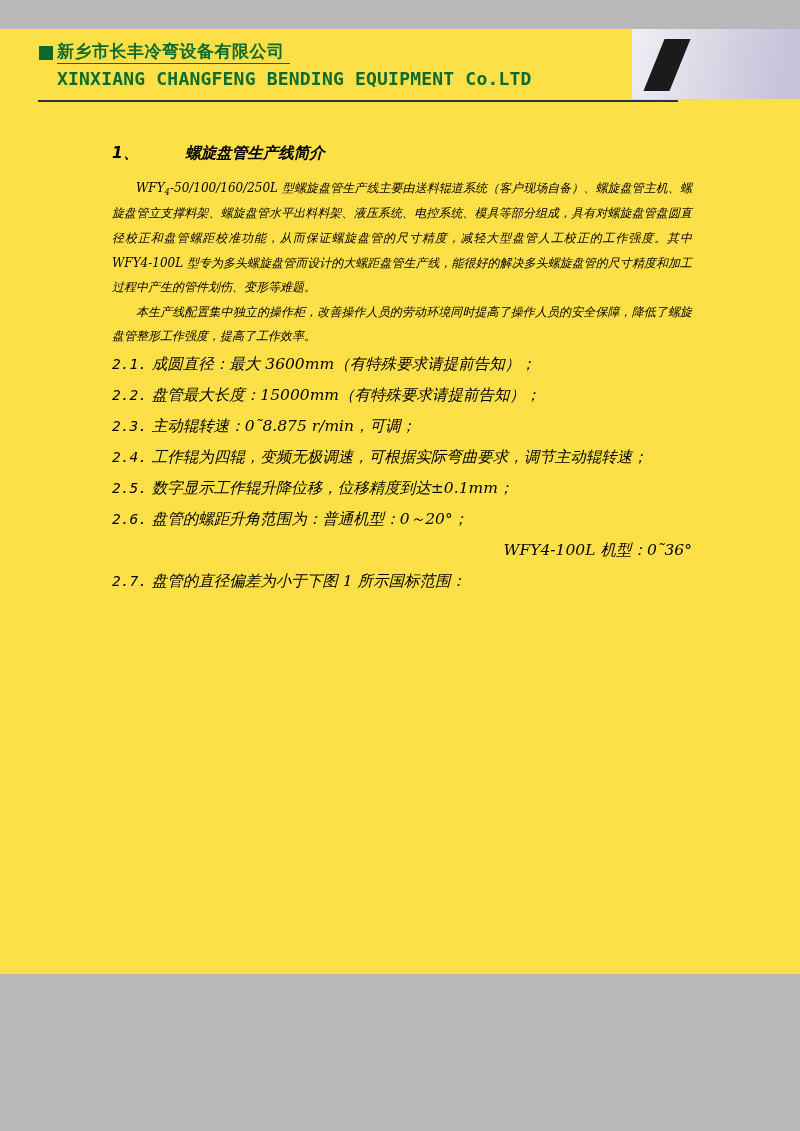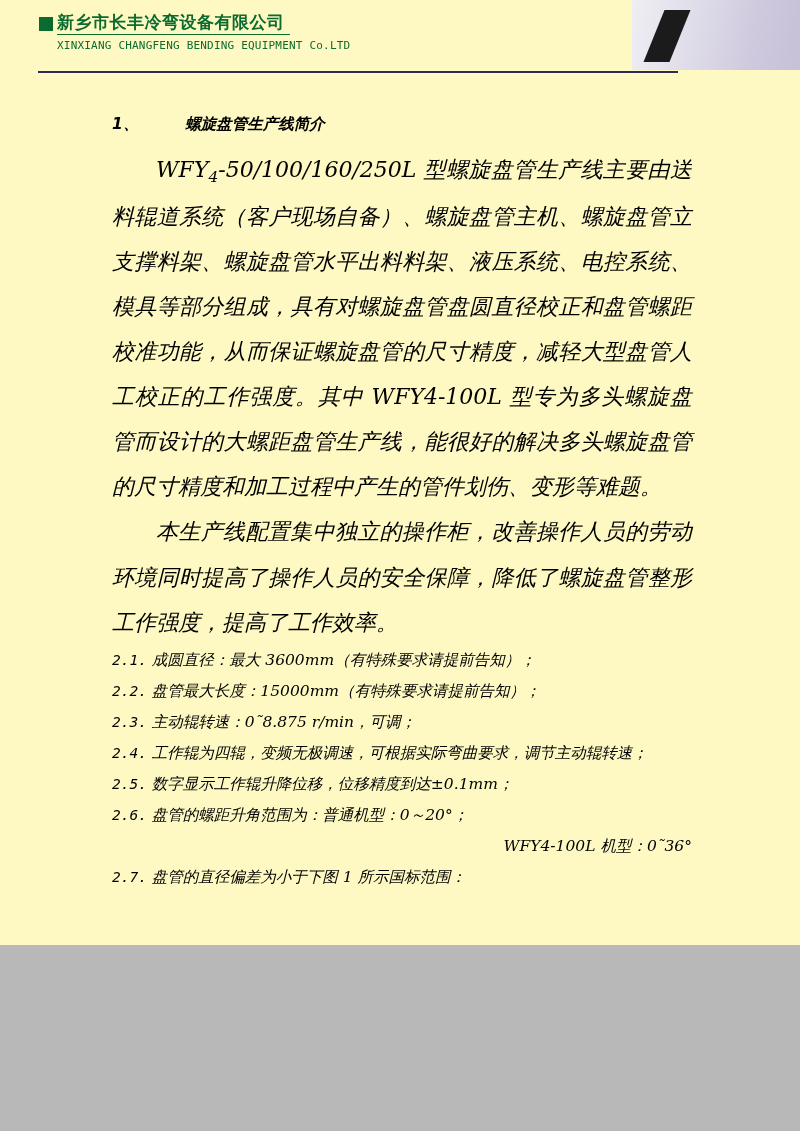--- a/index.html
+++ b/index.html
@@ -4,24 +4,25 @@
 <style>
   html, body {
     margin: 0;
     padding: 0;
     background: #b8b8b8;
   }
   .page {
     position: relative;
     width: 800px;
     height: 945px;
-    background: #fef9c3;
+    background: #fde047;
     overflow: hidden;
     font-family: "Liberation Serif", serif;
     color: #000;
+    margin-top: 29px;
   }
 
   
   .header {
     position: absolute;
     left: 0;
     top: 0;
     width: 800px;
     height: 76px;
   }
@@ -75,22 +76,22 @@
     top: 34px;
     width: 233px;
     height: 1px;
     background: #0b6b2f;
   }
   .company-en {
     position: absolute;
     left: 57px;
     top: 39px;
     font-family: "DejaVu Sans Mono", monospace;
-    font-size: 11px;
-    font-weight: normal;
+    font-size: 18px;
+    font-weight: bold;
     color: #0b6b2f;
     letter-spacing: 0.2px;
     white-space: nowrap;
   }
 
   
   .content {
     position: absolute;
     left: 112px;
     top: 112px;
@@ -120,21 +121,21 @@
     font-weight: bold;
     margin: 14px 0 6px 0;
     line-height: 1.6;
   }
   .heading2 .sp {
     display: inline-block;
     width: 14px;
   }
   .para {
     font-family: "DejaVu Serif", serif;
-    font-size: 22px;
+    font-size: 12px;
     line-height: 2.05;
     text-align: justify;
     text-justify: inter-ideograph;
     margin: 0 0 0 0;
     text-indent: 2em;
   }
   .para.second {
     margin-top: 0;
   }
   .item {

